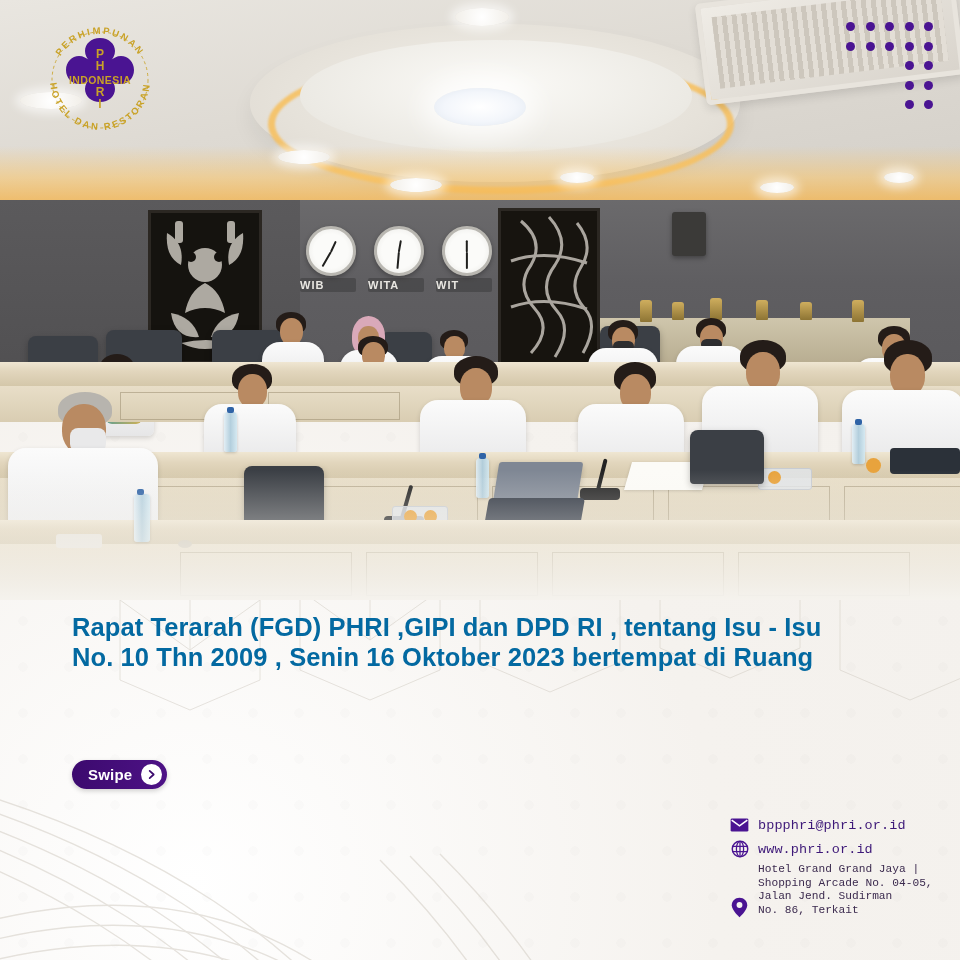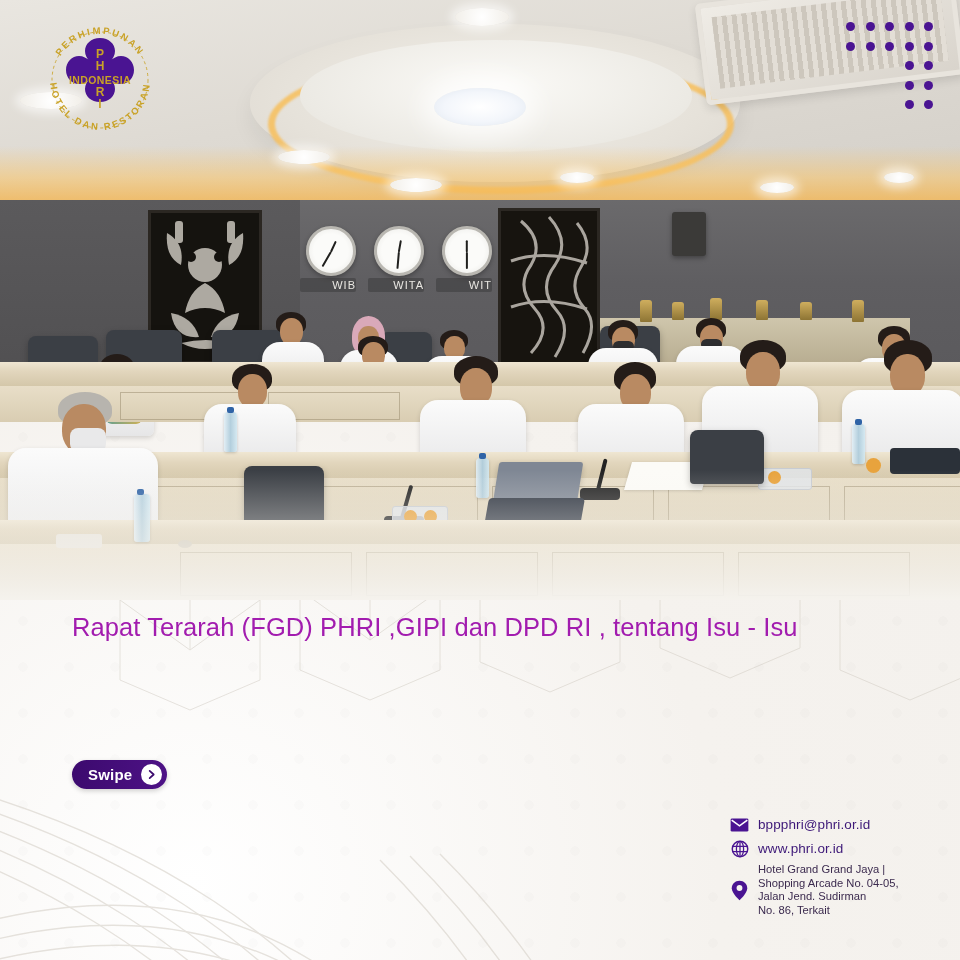--- a/index.html
+++ b/index.html
@@ -55,21 +55,21 @@
   .artwork{position:absolute;left:148px;top:210px;width:108px;height:148px;
     background:#15130f;border:3px solid #2b2722;overflow:hidden;}
   .artwork2{position:absolute;left:498px;top:208px;width:96px;height:152px;
     background:#17140f;border:3px solid #2b2722;overflow:hidden;}
   .clock{position:absolute;width:44px;height:44px;border-radius:50%;
     background:radial-gradient(circle,#fbfbf9 55%,#e7e6e2 100%);border:3px solid #b9b7b1;
     box-shadow:0 2px 5px rgba(0,0,0,.3);}
   .clock .hh,.clock .mh{position:absolute;left:50%;top:50%;background:#20201e;transform-origin:0 50%;border-radius:2px;}
   .clock .hh{width:12px;height:2.4px;}
   .clock .mh{width:17px;height:1.8px;}
-  .clock-lbl{position:absolute;width:56px;text-align:right;font-size:11px;font-weight:normal;
+  .clock-lbl{position:absolute;width:56px;text-align:left;font-size:11px;font-weight:bold;
     color:#e9e7e2;letter-spacing:1px;background:rgba(40,40,40,.35);padding:1px 0;border-radius:2px;}
   .cabinet{position:absolute;left:600px;top:318px;width:310px;height:44px;
     background:linear-gradient(to bottom,#cfc6ac,#b9ae92);}
   .trophy{position:absolute;width:12px;height:22px;background:linear-gradient(to bottom,#cfae5e,#8d7434);border-radius:3px 3px 1px 1px;}
   .speaker{position:absolute;left:672px;top:212px;width:34px;height:44px;background:#3b3a38;border-radius:3px;
     box-shadow:0 2px 5px rgba(0,0,0,.35);}
 
   
   .desk{position:absolute;background:linear-gradient(to bottom,#efe6d2 0%,#e2d6bd 35%,#d2c5a7 100%);}
   .desk-front{position:absolute;background:linear-gradient(to bottom,#e8dec8,#d9cdb2);}
@@ -96,33 +96,33 @@
 
   
   .logo{position:absolute;left:36px;top:18px;width:128px;height:118px;}
 
   
   .dotgrid{position:absolute;left:846px;top:22px;width:104px;height:94px;}
   .dotgrid i{position:absolute;width:9px;height:9px;border-radius:50%;background:#4a1492;display:block;}
 
   
   .headline{position:absolute;left:72px;top:612px;width:830px;
-    font-size:25.5px;line-height:30px;font-weight:normal;color:#a21caf;letter-spacing:.1px;}
+    font-size:25.5px;line-height:30px;font-weight:bold;color:#0369a1;letter-spacing:.1px;}
   .headline span{display:block;white-space:pre;}
 
   
   .swipe{position:absolute;left:72px;top:760px;height:29px;display:inline-flex;align-items:center;
     gap:9px;padding:0 5px 0 16px;border-radius:16px;
     background:linear-gradient(to right,#3c0a6e,#4d1286);box-shadow:0 2px 5px rgba(0,0,0,.18);cursor:pointer;}
   .swipe-label{color:#fff;font-size:15px;font-weight:600;letter-spacing:.2px;}
   .swipe-circ{width:21px;height:21px;border-radius:50%;background:#fff;display:flex;align-items:center;justify-content:center;}
 
   
   .contacts{position:absolute;left:730px;top:815px;width:225px;color:#3f1a7a;}
-  .crow{display:flex;align-items:center;gap:9px;margin-bottom:5px;}
+  .crow{display:flex;align-items:flex-end;gap:9px;margin-bottom:5px;font-family:Liberation Mono, monospace;}
   .cicon{width:19px;height:19px;flex:0 0 19px;display:flex;align-items:center;justify-content:center;}
   .ctext{font-size:13.5px;line-height:16px;color:#3d1878;letter-spacing:.1px;}
   .caddr{font-size:11.2px;line-height:13.6px;color:#3b2a4e;}
   .caddr span{display:block;}
 </style>
 </head>
 <body>
 
 <div class="canvas">
 
@@ -407,20 +407,21 @@
       <i style="left: 58.5px; top: 39px;"></i>
       <i style="left: 78px; top: 39px;"></i>
       <i style="left: 58.5px; top: 58.5px;"></i>
       <i style="left: 78px; top: 58.5px;"></i>
       <i style="left: 58.5px; top: 78px;"></i>
       <i style="left: 78px; top: 78px;"></i>
     </div>
 
   <div class="headline">
     <span>Rapat Terarah (FGD) PHRI ,GIPI dan DPD RI , tentang Isu - Isu</span>
+    <span>No. 10 Thn 2009 , Senin 16 Oktober 2023 bertempat di Ruang</span>
   </div>
 
   <div class="swipe">
     <span class="swipe-label">Swipe</span>
     <span class="swipe-circ">
       <svg width="11" height="11" viewBox="0 0 12 12">
           <path d="M4 2 L8.4 6 L4 10" fill="none" stroke="#3c0a6e" stroke-width="1.9" stroke-linecap="round" stroke-linejoin="round"></path>
         </svg>
     </span>
   </div>

